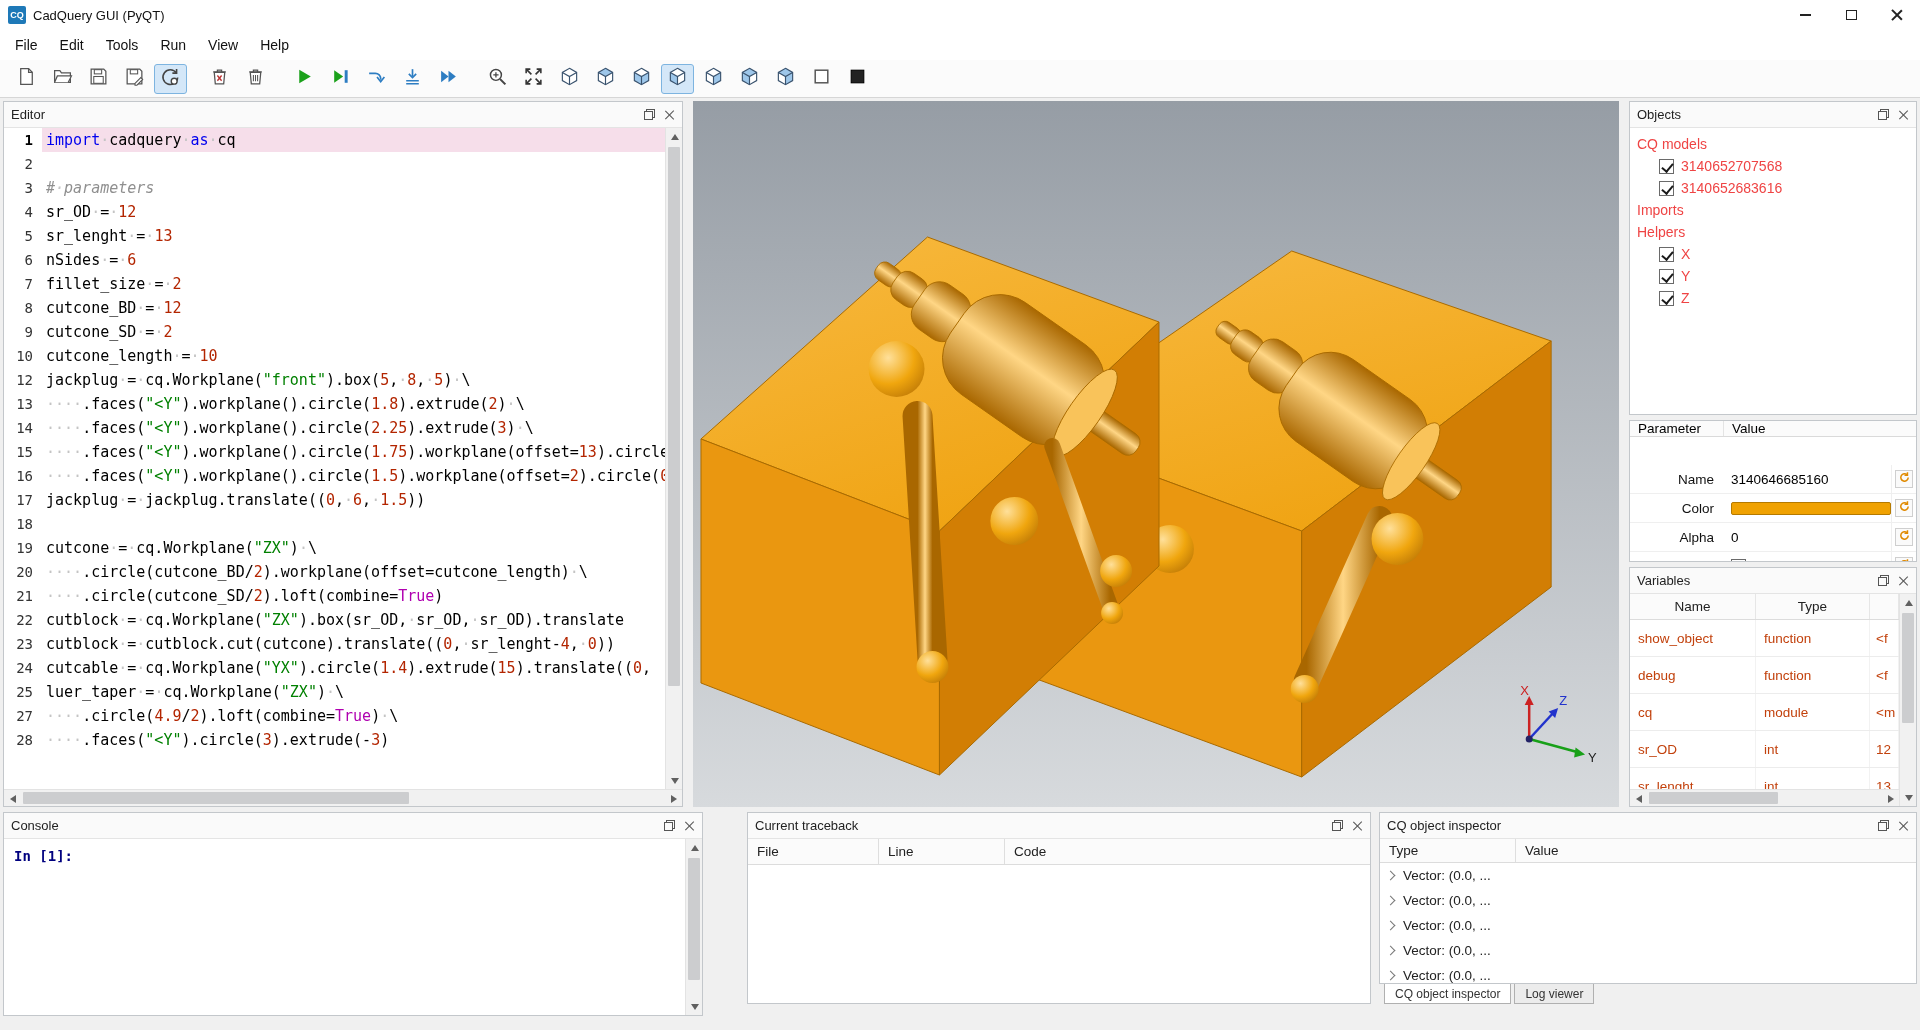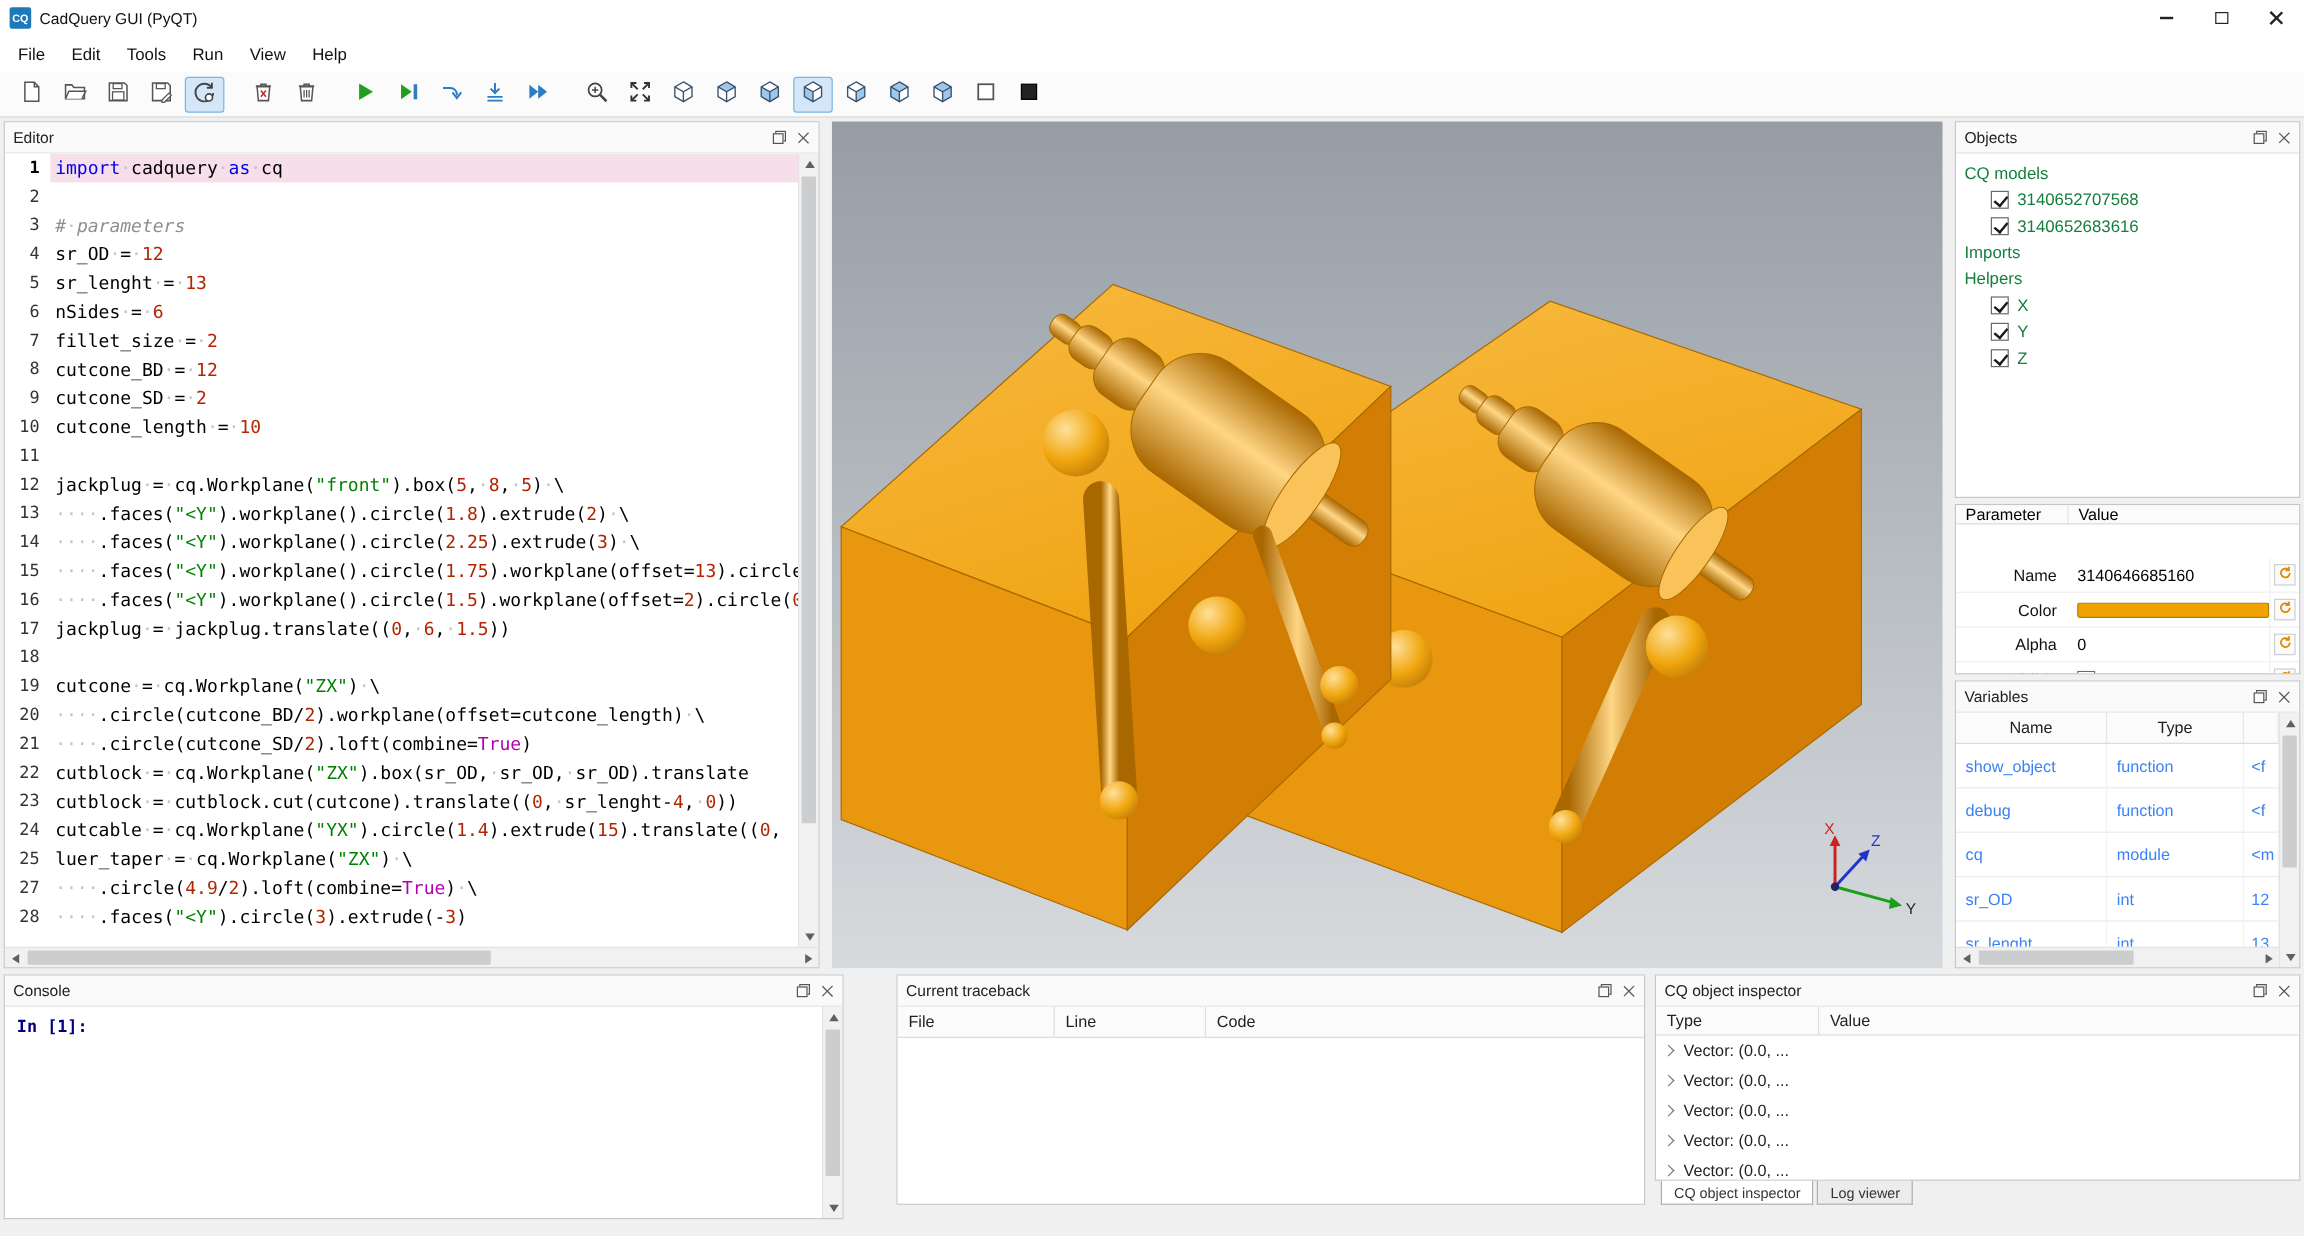--- a/index.html
+++ b/index.html
@@ -73,21 +73,21 @@
   .tok-com{color:#8f8f8f;font-style:italic;}
   .ws{color:#c4c4c4;}
 
   
   .viewport{flex:1;position:relative;overflow:hidden;}
   .viewport svg{display:block;width:100%;height:100%;}
 
   
   .right-col{width:288px;flex:none;display:flex;flex-direction:column;gap:5px;}
   .objects-dock{height:314px;flex:none;}
-  .tree{padding:5px 2px;font-size:14px;color:#15803d;}
+  .tree{padding:5px 2px;font-size:14px;color:#ef4444;}
   .tree-row{height:22px;display:flex;align-items:center;gap:7px;}
   .tree-row.root{padding-left:5px;}
   .tree-row.child{padding-left:27px;}
   .checkbox{width:15px;height:15px;border:1px solid #6a6a6a;background:#fff;position:relative;flex:none;}
   .checkbox.checked::after{content:"";position:absolute;left:4px;top:1px;width:5px;height:9px;border-right:2px solid #1a1a1a;border-bottom:2px solid #1a1a1a;transform:rotate(40deg);}
 
   .props{height:142px;flex:none;border:1px solid #c3c7cb;background:#fff;display:flex;flex-direction:column;font-size:13.5px;overflow:hidden;gap:28px;}
   .props-header{height:25px;display:flex;border-bottom:1px solid #dadada;background:#fbfbfb;align-items:center;}
   .ph-param{width:94px;padding-left:8px;border-right:1px solid #e4e4e4;align-self:stretch;display:flex;align-items:center;}
   .ph-value{flex:1;padding-left:8px;}
@@ -101,21 +101,21 @@
 
   .vars-dock{flex:1;justify-content:space-between;}
   .vars-body{flex:1;display:flex;min-height:0;}
   .vars-table{flex:1;display:flex;flex-direction:column;min-width:0;}
   .vars-header{height:26px;flex:none;display:flex;border-bottom:1px solid #dcdcdc;background:#fbfbfb;font-size:13.5px;color:#222;}
   .vh{display:flex;align-items:center;justify-content:center;border-right:1px solid #e6e6e6;}
   .vh-name{width:126px;flex:none;}
   .vh-type{width:114px;flex:none;}
   .vh-value{flex:1;}
   .vars-rows{flex:1;overflow:hidden;}
-  .var-row{height:37px;display:flex;align-items:center;border-bottom:1px solid #ececec;font-size:13.5px;color:#3b82f6;}
+  .var-row{height:37px;display:flex;align-items:center;border-bottom:1px solid #ececec;font-size:13.5px;color:#c2410c;}
   .vc{overflow:hidden;white-space:nowrap;align-self:stretch;display:flex;align-items:center;border-right:1px solid #f2f2f2;}
   .vc-name{width:126px;padding-left:8px;flex:none;}
   .vc-type{width:114px;padding-left:8px;flex:none;}
   .vc-value{flex:1;padding-left:6px;}
 
   
   .console-dock{width:700px;height:204px;flex:none;}
   .console-main{flex:1;display:flex;min-height:0;}
   .console-text{flex:1;padding:9px 10px;font-family:"DejaVu Sans Mono","Liberation Mono",monospace;font-size:14px;font-weight:bold;color:#00007f;}
 
@@ -349,21 +349,20 @@
               <div class="cl current"><span class="ln">1</span><span class="ct"><span class="tok-kw">import</span><span class="ws">·</span>cadquery<span class="ws">·</span><span class="tok-kw">as</span><span class="ws">·</span>cq</span></div>
               <div class="cl"><span class="ln">2</span><span class="ct"></span></div>
               <div class="cl"><span class="ln">3</span><span class="ct"><span class="tok-com">#<span class="ws">·</span>parameters</span></span></div>
               <div class="cl"><span class="ln">4</span><span class="ct">sr_OD<span class="ws">·</span>=<span class="ws">·</span><span class="tok-num">12</span></span></div>
               <div class="cl"><span class="ln">5</span><span class="ct">sr_lenght<span class="ws">·</span>=<span class="ws">·</span><span class="tok-num">13</span></span></div>
               <div class="cl"><span class="ln">6</span><span class="ct">nSides<span class="ws">·</span>=<span class="ws">·</span><span class="tok-num">6</span></span></div>
               <div class="cl"><span class="ln">7</span><span class="ct">fillet_size<span class="ws">·</span>=<span class="ws">·</span><span class="tok-num">2</span></span></div>
               <div class="cl"><span class="ln">8</span><span class="ct">cutcone_BD<span class="ws">·</span>=<span class="ws">·</span><span class="tok-num">12</span></span></div>
               <div class="cl"><span class="ln">9</span><span class="ct">cutcone_SD<span class="ws">·</span>=<span class="ws">·</span><span class="tok-num">2</span></span></div>
               <div class="cl"><span class="ln">10</span><span class="ct">cutcone_length<span class="ws">·</span>=<span class="ws">·</span><span class="tok-num">10</span></span></div>
-              <div class="cl"><span class="ln">11</span><span class="ct"></span></div>
               <div class="cl"><span class="ln">12</span><span class="ct">jackplug<span class="ws">·</span>=<span class="ws">·</span>cq.Workplane(<span class="tok-str">"front"</span>).box(<span class="tok-num">5</span>,<span class="ws">·</span><span class="tok-num">8</span>,<span class="ws">·</span><span class="tok-num">5</span>)<span class="ws">·</span>\</span></div>
               <div class="cl"><span class="ln">13</span><span class="ct"><span class="ws">····</span>.faces(<span class="tok-str">"&lt;Y"</span>).workplane().circle(<span class="tok-num">1.8</span>).extrude(<span class="tok-num">2</span>)<span class="ws">·</span>\</span></div>
               <div class="cl"><span class="ln">14</span><span class="ct"><span class="ws">····</span>.faces(<span class="tok-str">"&lt;Y"</span>).workplane().circle(<span class="tok-num">2.25</span>).extrude(<span class="tok-num">3</span>)<span class="ws">·</span>\</span></div>
               <div class="cl"><span class="ln">15</span><span class="ct"><span class="ws">····</span>.faces(<span class="tok-str">"&lt;Y"</span>).workplane().circle(<span class="tok-num">1.75</span>).workplane(offset=<span class="tok-num">13</span>).circle</span></div>
               <div class="cl"><span class="ln">16</span><span class="ct"><span class="ws">····</span>.faces(<span class="tok-str">"&lt;Y"</span>).workplane().circle(<span class="tok-num">1.5</span>).workplane(offset=<span class="tok-num">2</span>).circle(<span class="tok-num">0</span></span></div>
               <div class="cl"><span class="ln">17</span><span class="ct">jackplug<span class="ws">·</span>=<span class="ws">·</span>jackplug.translate((<span class="tok-num">0</span>,<span class="ws">·</span><span class="tok-num">6</span>,<span class="ws">·</span><span class="tok-num">1.5</span>))</span></div>
               <div class="cl"><span class="ln">18</span><span class="ct"></span></div>
               <div class="cl"><span class="ln">19</span><span class="ct">cutcone<span class="ws">·</span>=<span class="ws">·</span>cq.Workplane(<span class="tok-str">"ZX"</span>)<span class="ws">·</span>\</span></div>
               <div class="cl"><span class="ln">20</span><span class="ct"><span class="ws">····</span>.circle(cutcone_BD/<span class="tok-num">2</span>).workplane(offset=cutcone_length)<span class="ws">·</span>\</span></div>
               <div class="cl"><span class="ln">21</span><span class="ct"><span class="ws">····</span>.circle(cutcone_SD/<span class="tok-num">2</span>).loft(combine=<span class="tok-builtin">True</span>)</span></div>

